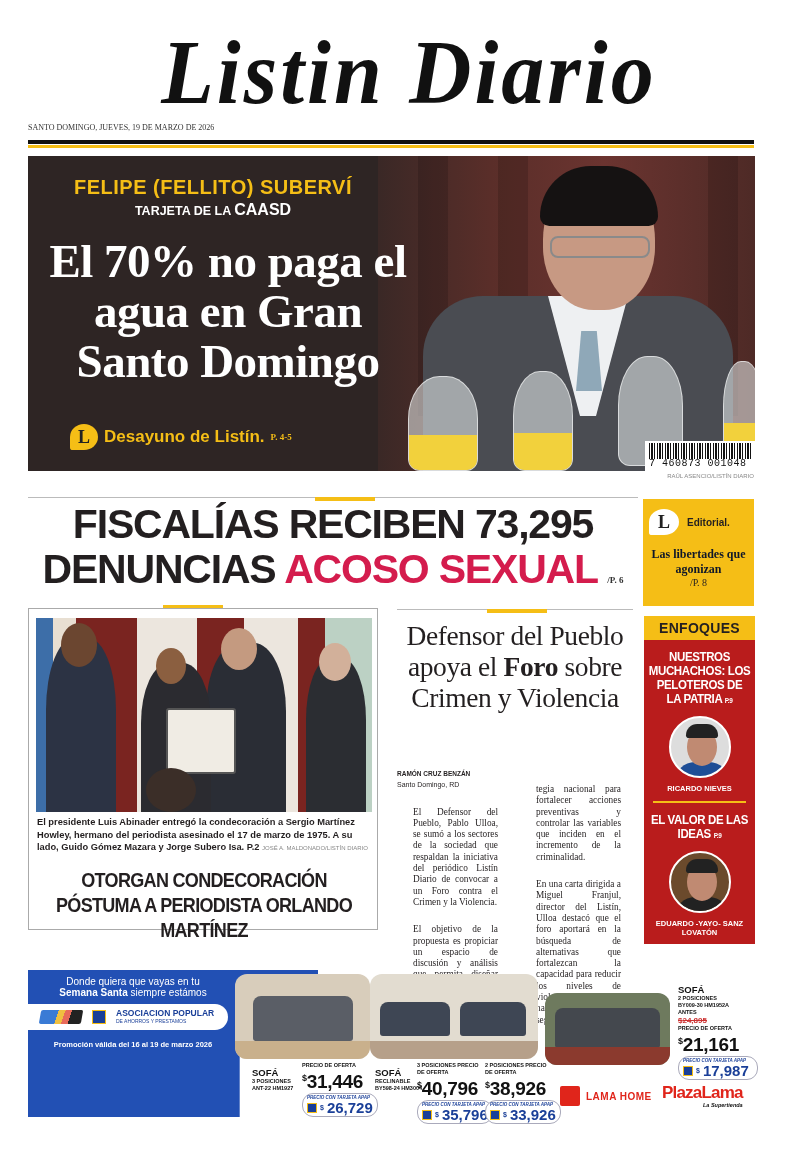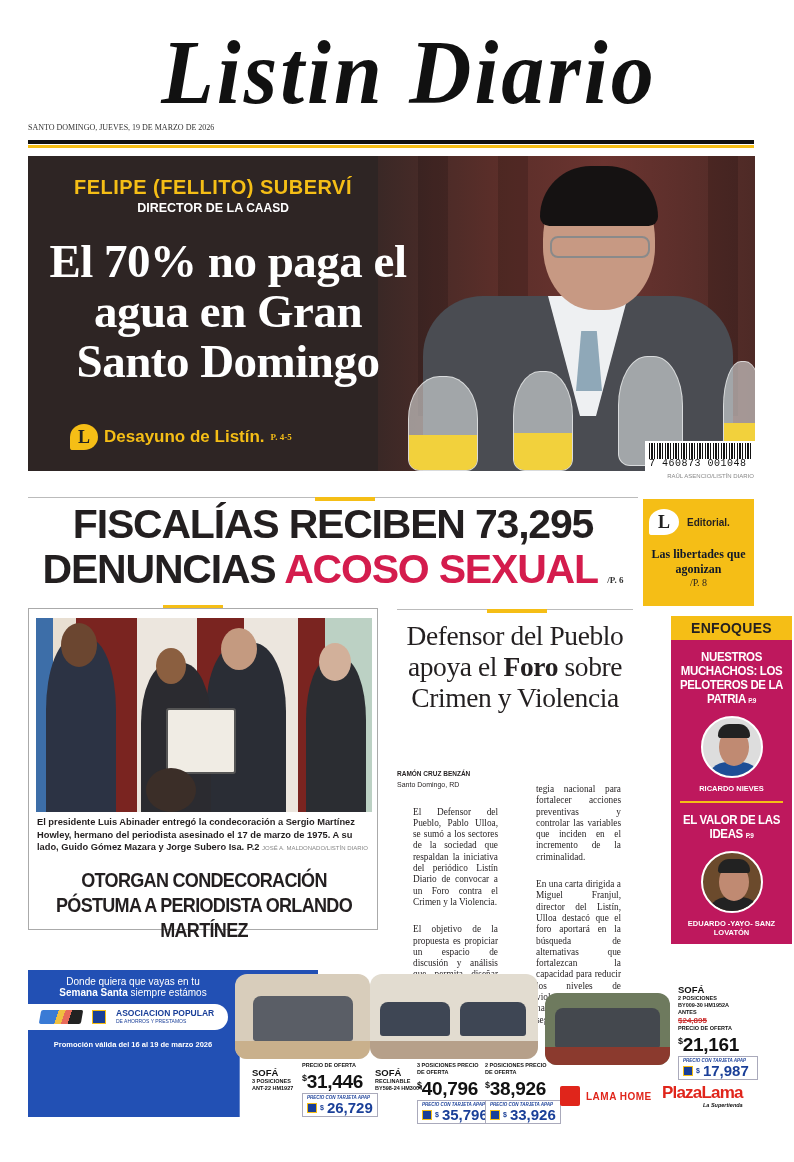--- a/index.html
+++ b/index.html
@@ -23,21 +23,21 @@
   .hero .person-head { position:absolute; left:165px; top:14px; width:112px; height:140px; border-radius: 50% 50% 45% 45%; background: #c79983; }
   .hero .person-hair { position:absolute; left:162px; top:10px; width:118px; height:60px; border-radius: 55px 55px 10px 10px; background: #151212; }
   .hero .glasses { position:absolute; left:172px; top:80px; width:100px; height:22px; border:2px solid #8a8a8a; border-radius: 8px; }
   .hero .suit { position:absolute; left:45px; top:140px; width:310px; height:180px; border-radius: 60px 60px 0 0; background: #4a4c52; }
   .hero .shirt { position:absolute; left:170px; top:140px; width:80px; height:120px; background:#eef0f2; clip-path: polygon(0 0,100% 0,60% 100%,40% 100%); }
   .hero .tie { position:absolute; left:198px; top:175px; width:26px; height:60px; background:#8fa8b8; clip-path: polygon(20% 0,80% 0,100% 100%,0 100%); }
   .hero .glass { position:absolute; border-radius: 45% 45% 12px 12px; background: rgba(235,240,240,0.55); border:1px solid rgba(255,255,255,0.6); }
   .hero .juice { position:absolute; left:0; right:0; bottom:0; height:38%; background:#f2d13c; border-radius: 0 0 10px 10px; }
   .hero .kicker { position: absolute; left: 0; top: 20px; width: 370px; text-align: center; color: #f5be16; font-weight: 700; font-size: 20px; letter-spacing: 0.5px; }
   .hero .sub { position: absolute; left: 0; top: 45px; width: 370px; text-align: center; color: #fff; font-weight: 700; font-size: 12.5px; }
-  .hero .sub b { font-size: 12px; }
+  .hero .sub b { font-size: 16px; }
   .hero h1 { position: absolute; left: 20px; top: 80px; width: 360px; text-align: center; color: #fff; font-family: "Liberation Serif", serif; font-weight: 700; font-size: 47px; line-height: 50px; letter-spacing: -0.5px; }
   .hero .sec { position: absolute; left: 42px; top: 268px; display: flex; align-items: center; gap: 6px; color: #f5be16; font-weight: 700; font-size: 17px; }
   .hero .sec .page { font-family: "Liberation Serif", serif; font-size: 9px; color: #f5be16; }
   .bubble { width: 28px; height: 26px; background: #f5be16; border-radius: 50% 50% 50% 10%; display: flex; align-items: center; justify-content: center; font-family: "Liberation Serif", serif; font-weight: 700; font-size: 18px; color: #222; }
   .barcode { position: absolute; left: 645px; top: 441px; width: 110px; height: 30px; background: #fff; padding: 2px 4px; }
   .barcode .bars { height: 16px; background: repeating-linear-gradient(90deg, #111 0 1px, #fff 1px 2px, #111 2px 4px, #fff 4px 5px, #111 5px 6px, #fff 6px 8px); }
   .barcode .num { font-family: "Liberation Mono", monospace; font-size: 10px; line-height: 10px; color: #111; letter-spacing: 0.5px; }
   .credit-hero { position: absolute; left: 600px; top: 473px; width: 154px; text-align: right; font-size: 6px; color: #888; text-transform: uppercase; }
 
   
@@ -49,21 +49,21 @@
 
   
   .editorial { position: absolute; left: 643px; top: 499px; width: 111px; height: 107px; background: #f5be16; padding: 10px 6px; }
   .editorial .top { display: flex; align-items: center; gap: 8px; }
   .editorial .bubble { background: #fff; width: 30px; height: 26px; }
   .editorial .label { font-weight: 700; font-size: 10px; color: #231f20; }
   .editorial .title { margin-top: 12px; text-align: center; font-family: "Liberation Serif", serif; font-weight: 700; font-size: 12px; line-height: 15px; color: #0f172a; }
   .editorial .page { text-align: center; font-family: "Liberation Serif", serif; font-size: 10px; color: #231f20; }
 
   
-  .enfoques { position: absolute; left: 671px; top: 616px; width: 121px; height: 328px; background: #be185d; }
+  .enfoques { position: absolute; left: 644px; top: 616px; width: 111px; height: 328px; background: #b91c1c; }
   .enfoques .hdr { height: 24px; background: #f5be16; color: #231f20; font-weight: 900; font-size: 14px; text-align: center; line-height: 24px; letter-spacing: 0.3px; }
   .enfoques .col-title { text-align: center; color: #fff; font-weight: 700; font-size: 12.5px; line-height: 14px; font-family: "Liberation Sans", sans-serif; letter-spacing: -0.4px; transform: scaleX(0.92); }
   .enfoques .col-title .p { font-size: 7px; }
   .enfoques .avatar { width: 62px; height: 62px; border-radius: 50%; border: 2px solid #fff; margin: 8px auto 6px; overflow: hidden; position: relative; background: #ddd; }
   .enfoques .avatar .face { position: absolute; left: 16px; top: 10px; width: 30px; height: 38px; border-radius: 50%; background: #c08a72; }
   .enfoques .avatar .hair { position: absolute; left: 15px; top: 6px; width: 32px; height: 14px; border-radius: 16px 16px 4px 4px; background: #222; }
   .enfoques .avatar .body { position: absolute; left: 4px; top: 44px; width: 54px; height: 30px; border-radius: 20px 20px 0 0; background: #1e4e96; }
   .enfoques .avatar.dark { background: #6b4a2c; }
   .enfoques .avatar.dark .body { background: #222; }
   .enfoques .author { text-align: center; color: #fff; font-weight: 700; font-size: 7.5px; line-height: 9px; }
@@ -109,21 +109,21 @@
 
   .sofa-img { position: absolute; border-radius: 12px; overflow: hidden; background: #d8cdbb; }
   .sofa-img .sofa { position: absolute; background: #5a5e66; border-radius: 8px 8px 3px 3px; }
   .sofa-img .rug { position: absolute; left: 0; right: 0; bottom: 0; height: 18px; background: #c9b08c; }
 
   .price-block { position: absolute; font-family: "Liberation Sans", sans-serif; color: #111; }
   .price-block .name { font-weight: 900; font-size: 9.5px; line-height: 10px; }
   .price-block .sm { font-weight: 700; font-size: 5.5px; line-height: 7px; }
   .price-block .big { font-weight: 900; font-size: 19px; line-height: 19px; letter-spacing: -0.3px; }
   .price-block .big sup { font-size: 9px; }
-  .price-block .card { margin-top: 2px; border: 1px solid #aab; border-radius: 0; padding: 1px 4px; background: #fff; }
+  .price-block .card { margin-top: 2px; border: 1px solid #aab; border-radius: 11px; padding: 1px 4px; background: #fff; }
   .price-block .card .ct { font-size: 4.5px; color: #1a3f98; font-weight: 700; font-style: italic; }
   .price-block .card .cv { font-size: 15px; line-height: 15px; color: #1a3f98; font-weight: 900; display: flex; align-items: center; gap: 3px; }
   .price-block .card .cv .ic { width: 10px; height: 10px; background: #1a3f98; border: 1px solid #f5be16; }
   .price-block .card .cv sup { font-size: 7px; }
   .strike { text-decoration: line-through; color: #c33; font-size: 8px; font-weight: 700; }
 
   .lama-home { position: absolute; left: 560px; top: 1086px; display: flex; align-items: center; gap: 6px; }
   .lama-home .box { width: 20px; height: 20px; background: #e0251b; border-radius: 2px; }
   .lama-home .t { color: #e0251b; font-weight: 700; font-size: 10px; letter-spacing: 0.5px; }
   .plazalama { position: absolute; left: 662px; top: 1084px; text-align: right; }
@@ -159,21 +159,21 @@
     <div class="glass" style="left:135px;top:215px;width:60px;height:100px">
         <div class="juice"></div>
       </div>
     <div class="glass" style="left:240px;top:200px;width:65px;height:110px"></div>
     <div class="glass" style="left:345px;top:205px;width:40px;height:100px">
         <div class="juice"></div>
       </div>
   </div>
   <div class="kicker">FELIPE (FELLITO) SUBERVÍ</div>
   <div class="sub">
-    <span>DIRECTOR DE LA</span>
+    <span>TARJETA DE LA</span>
     <b>CAASD</b>
   </div>
   <h1>El 70% no paga el agua en Gran Santo Domingo</h1>
   <div class="sec">
     <span class="bubble">L</span>
     <span>Desayuno de Listín.</span>
     <span class="page">P. 4-5</span>
   </div>
 </div>
 <div class="barcode">

